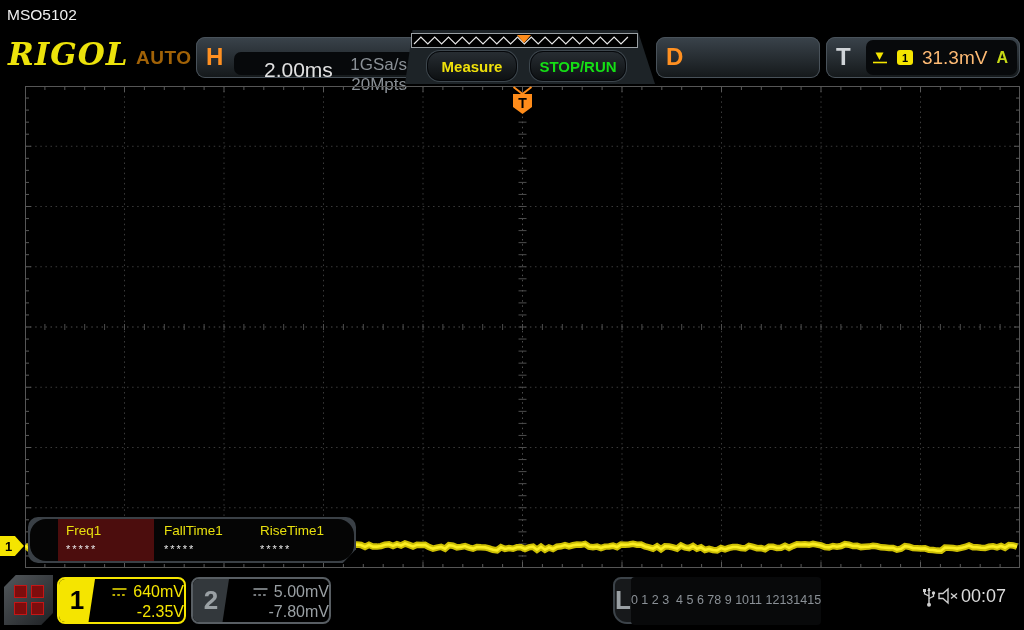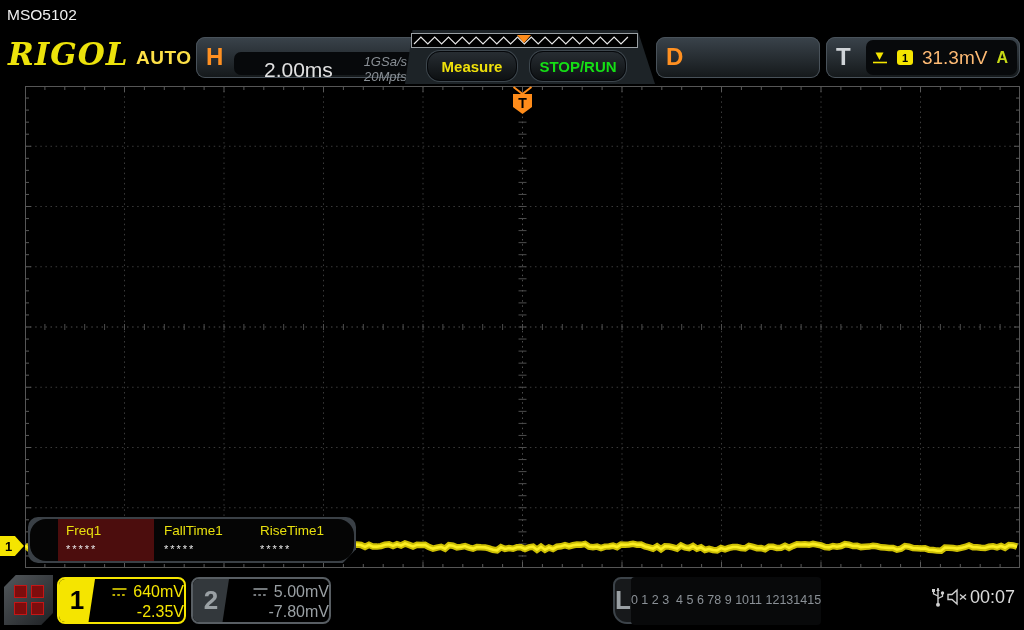--- a/index.html
+++ b/index.html
@@ -8,34 +8,34 @@
   .screen { position:relative; width:1024px; height:630px; background:#000; overflow:hidden; }
 
   
   .statusbar { position:absolute; left:0; top:0; width:1024px; height:30px; color:#f0f0f0;
                font-size:15.5px; display:flex; align-items:center; padding-left:7px; gap:12px; }
 
   
   .logo { position:absolute; left:8px; top:36px; font-family:"DejaVu Serif", serif;
           font-weight:bold; font-style:italic; font-size:31px; color:#ece20b; letter-spacing:1px; }
   .auto-status { position:absolute; left:136px; top:47px; font-size:19px; font-weight:bold;
-                 color:#fde047; letter-spacing:.5px; }
+                 color:#a16207; letter-spacing:.5px; }
 
   .panel { position:absolute; top:37px; height:41px; border-radius:9px;
            background:linear-gradient(#3a434b,#14181a); box-shadow:inset 0 0 0 1px #49525a; }
   .panel .pill { position:absolute; top:3px; bottom:3px; right:3px; background:#07090b;
                  border-radius:7px; }
   .panel .plabel { position:absolute; left:10px; top:6px; font-size:24px; font-weight:bold; }
   .orange { color:#ff9021; }
 
   .h-panel { left:196px; width:223px; }
   .h-panel .pill { left:38px;margin-top:12px; }
   .h-scale { position:absolute; left:30px; top:6px; font-size:21px; color:#e2e2e2; }
-  .h-rates { position:absolute; right:9px; top:3px; text-align:center; font-size:13px;
-             line-height:1.15; color:#8a9096;font-style:italic; }
+  .h-rates { position:absolute; right:9px; top:3px; text-align:right; font-size:17px;
+             line-height:1.15; color:#8a9096; }
 
   .center-tab { position:absolute; left:405px; top:30px; width:250px; height:54px;
                 background:#1d2327; clip-path:polygon(3% 0,93% 0,100% 100%,0 100%); }
   .zigzag-bar { position:absolute; left:411px; top:33px; width:227px; height:15px; }
   .hdr-btn { position:absolute; top:51px; height:30px; border-radius:13px;
              background:linear-gradient(#272d32,#0d1012); border:1px solid #05070a;
              box-shadow:0 0 0 1px #3d464d; font-size:15px; font-weight:bold;
              display:flex; align-items:center; justify-content:center; cursor:pointer;
              font-family:"Liberation Sans", sans-serif; }
   .measure-btn { left:427px; width:90px; color:#f0e10a; }
@@ -98,21 +98,21 @@
   .ch-line1 { display:flex; align-items:center; justify-content:flex-end; gap:5px; }
 
   .logic-panel { position:absolute; left:613px; top:577px; width:134px; height:47px;
                  background:#17191b; border:2px solid #3c4349; border-radius:8px;
                  border-bottom-left-radius:14px; display:flex; align-items:center; cursor:pointer; }
   .logic-label { width:32px; text-align:center; font-size:26px; font-weight:bold; color:#9aa0a4; }
   .logic-nums { flex:1; background:#08090a; border-radius:4px; margin:2px 3px 2px 0; height:48px;
                 display:flex; flex-direction:row; justify-content:center; align-items:center;
                 font-size:12.5px; line-height:1.5; color:#8a9096; white-space:pre; }
 
-  .sys-icons { position:absolute; right:5px; top:586px; display:flex; align-items:center; }
+  .sys-icons { position:absolute; right:14px; top:586px; display:flex; }
   .clock { color:#dcdcdc; font-size:18px; margin-right:4px; }
 </style>
 </head>
 <body>
 
 <div class="screen">
 
   <div class="statusbar">
     <span>MSO5102</span>
   </div>

